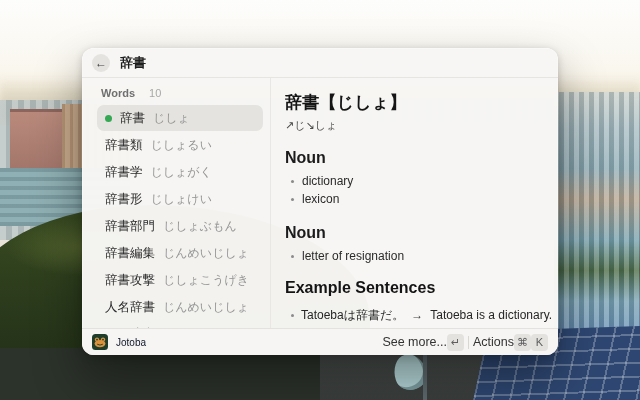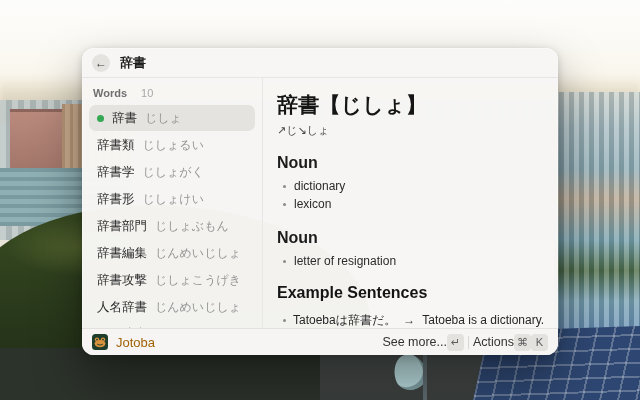--- a/index.html
+++ b/index.html
@@ -49,49 +49,49 @@
 
   .win-header { height:30px; flex:0 0 30px; display:flex; align-items:center; gap:10px;
     padding:0 10px; border-bottom:1px solid #e6e5e2; }
   .back-btn { width:18px; height:18px; border-radius:50%; background:#e4e3e0; color:#3d3d3d;
     font-size:12px; line-height:18px; text-align:center; border:none; cursor:default; }
   .win-title { font-size:13px; font-weight:bold; color:#1f1f1f; }
 
   .win-body { flex:1 1 auto; display:flex; min-height:0; overflow:hidden; }
 
   
-  .sidebar { width:181px; flex:0 0 181px; padding:5px 7px 0 7px; border-right:1px solid #e8e7e4; overflow:hidden; }
+  .sidebar { width:181px; flex:0 0 181px; padding:5px 7px 0 7px; border-right:1px solid #e8e7e4; overflow:hidden;margin-left:8px; }
   .sidebar-head { display:flex; align-items:center; gap:14px; padding:4px 4px 6px 4px; }
   .sidebar-head .lbl { font-size:11px; font-weight:bold; color:#6f6f6f; }
   .sidebar-head .cnt { font-size:11px; color:#a8a8a8; }
   .row { height:26px; margin-bottom:1px; display:flex; align-items:center; gap:8px;
     padding:0 8px; border-radius:7px; font-size:12.5px; cursor:default; }
   .row .kanji { color:#2c2c2c; font-weight:500; white-space:nowrap; }
   .row .reading { color:#959595; font-size:12px; white-space:nowrap; }
   .row.selected { background:#e4e3df; }
   .dot { width:7px; height:7px; border-radius:50%; background:#34a853; flex:0 0 7px; }
 
   
   .detail { flex:1 1 auto; padding:13px 16px 0 14px; overflow:hidden; }
-  .detail-title { font-size:21px; font-weight:bold; color:#151515; letter-spacing:.2px; }
+  .detail-title { font-size:17px; font-weight:bold; color:#151515; letter-spacing:.2px; }
   .pitch { margin-top:4px; font-size:11px; color:#4b4b4b; }
   .sense-head { margin-top:16px; font-size:16px; font-weight:bold; color:#1c1c1c; }
   .sense-list { margin-top:5px; }
   .li { display:flex; align-items:center; gap:8px; padding:2px 0 2px 6px; font-size:12px; color:#2b2b2b; }
   .bullet { width:3px; height:3px; border-radius:50%; background:#8b8b8b; flex:0 0 3px; align-self:center; }
   .examples-head { margin-top:14px; font-size:16px; font-weight:bold; color:#141414; }
   .ex-list { margin-top:6px; }
   .ex { display:flex; align-items:baseline; gap:7px; padding:4px 0 4px 6px; font-size:12px; color:#262626; white-space:nowrap; }
   .ex .arrow { color:#3c3c3c; }
 
   
   .win-footer { height:27px; flex:0 0 27px; display:flex; align-items:center;
     padding:0 10px; border-top:1px solid #e3e2df; background:rgba(246,245,243,.98); }
   .app-chip { display:flex; align-items:center; gap:8px; }
-  .app-name { font-size:13px; color:#a16207; }
+  .app-name { font-size:10px; color:#0f172a; }
   .footer-right { margin-left:auto; display:flex; align-items:center; }
   .foot-label { font-size:12.5px; font-weight:500; color:#333333; cursor:default; }
   .key { background:#e3e2df; color:#5e5e5e; border-radius:4px; font-size:11px;
     min-width:17px; height:17px; line-height:17px; text-align:center; padding:0 3px; }
   .vsep { width:1px; height:13px; background:#d8d7d4; margin:0 4px; }
 </style>
 </head>
 <body>
 
 <div class="desktop">

